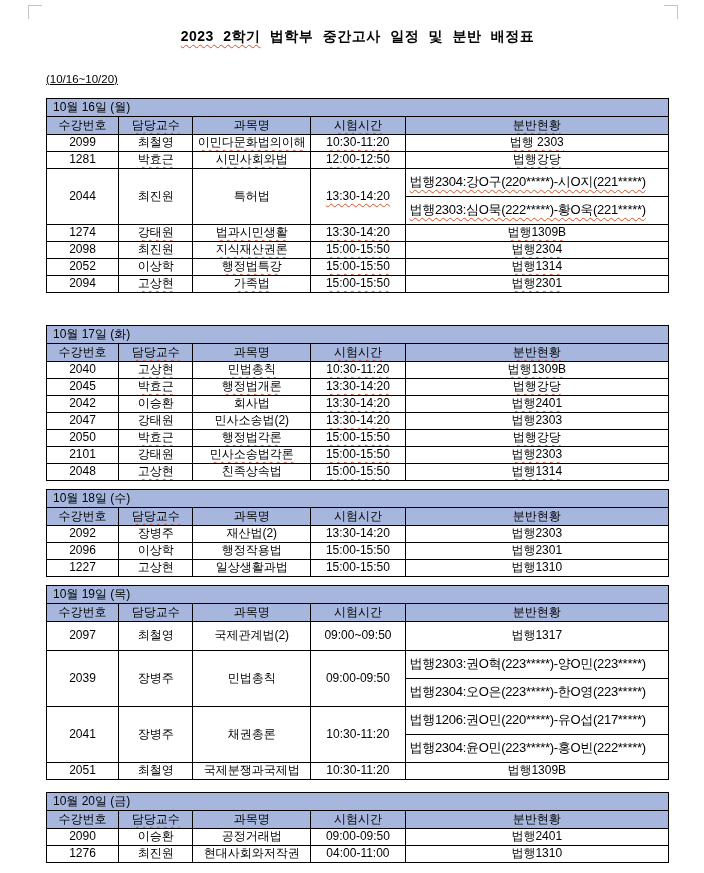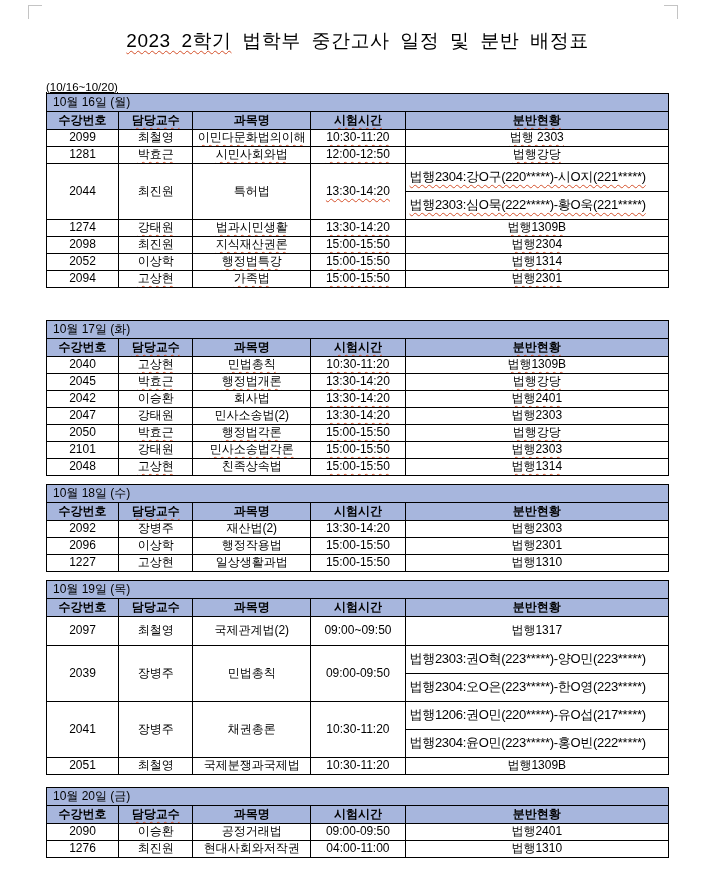--- a/index.html
+++ b/index.html
@@ -6,54 +6,54 @@
   body{
     width:704px;height:873px;background:#ffffff;color:#000;
     font-family:"Liberation Sans","DejaVu Sans",sans-serif;
     overflow:hidden;position:relative;
   }
   .corner{position:absolute;width:13px;height:13px;}
   .corner.tl{left:28px;top:5px;border-left:1px solid #c4c4c4;border-top:1px solid #c4c4c4;}
   .corner.tr{right:26px;top:5px;border-right:1px solid #c4c4c4;border-top:1px solid #c4c4c4;}
   .content{position:absolute;left:46px;top:0;width:623px;}
   h1{
-    text-align:center;font-size:19px;font-weight:normal;
+    text-align:center;font-size:14px;font-weight:bold;
     margin:28px 0 0 0;letter-spacing:0.5px;word-spacing:5px;white-space:nowrap;
   }
   .subtitle{font-size:11.5px;margin-top:27px;text-decoration:underline;}
   table{
     border-collapse:collapse;width:623px;table-layout:fixed;
     border:1.5px solid #000;
   }
   td{
     border:1px solid #000;text-align:center;font-size:12px;
     height:16px;padding:0;line-height:1.1;overflow:hidden;white-space:nowrap;
   }
   td.day{background:var(--hbg);text-align:left;padding-left:6px;height:17px;}
-  td.col{background:var(--hbg);height:17px;font-weight:bold;}
+  td.col{background:var(--hbg);height:17px;}
   td.sec-left{text-align:left;padding-left:4px;font-size:13px;letter-spacing:-0.3px;}
   .wavy{
     text-decoration-line:underline;
     text-decoration-style:wavy;
     text-decoration-color:var(--sq);
     text-decoration-thickness:1px;
     text-underline-offset:3px;
   }
 </style>
 </head>
 <body>
 
 <div class="corner tl"></div>
 <div class="corner tr"></div>
 
 <div class="content">
   <h1><span class="wavy">2023 2학기</span><span> 법학부 중간고사 일정 및 분반 배정표</span></h1>
   <div class="subtitle">(10/16~10/20)</div>
   <div>
-      <table style=" padding-left: 26px;">
+      <table style="margin-top: 13px; padding-left: 26px;">
         <colgroup>
           <col style="width: 72px;">
           <col style="width: 74px;">
           <col style="width: 118px;">
           <col style="width: 94px;">
           <col style="width: 263px;">
         </colgroup>
         <tbody>
           <tr>
             <td class="day" colspan="5"><span>10월 16일 (월)</span></td>

